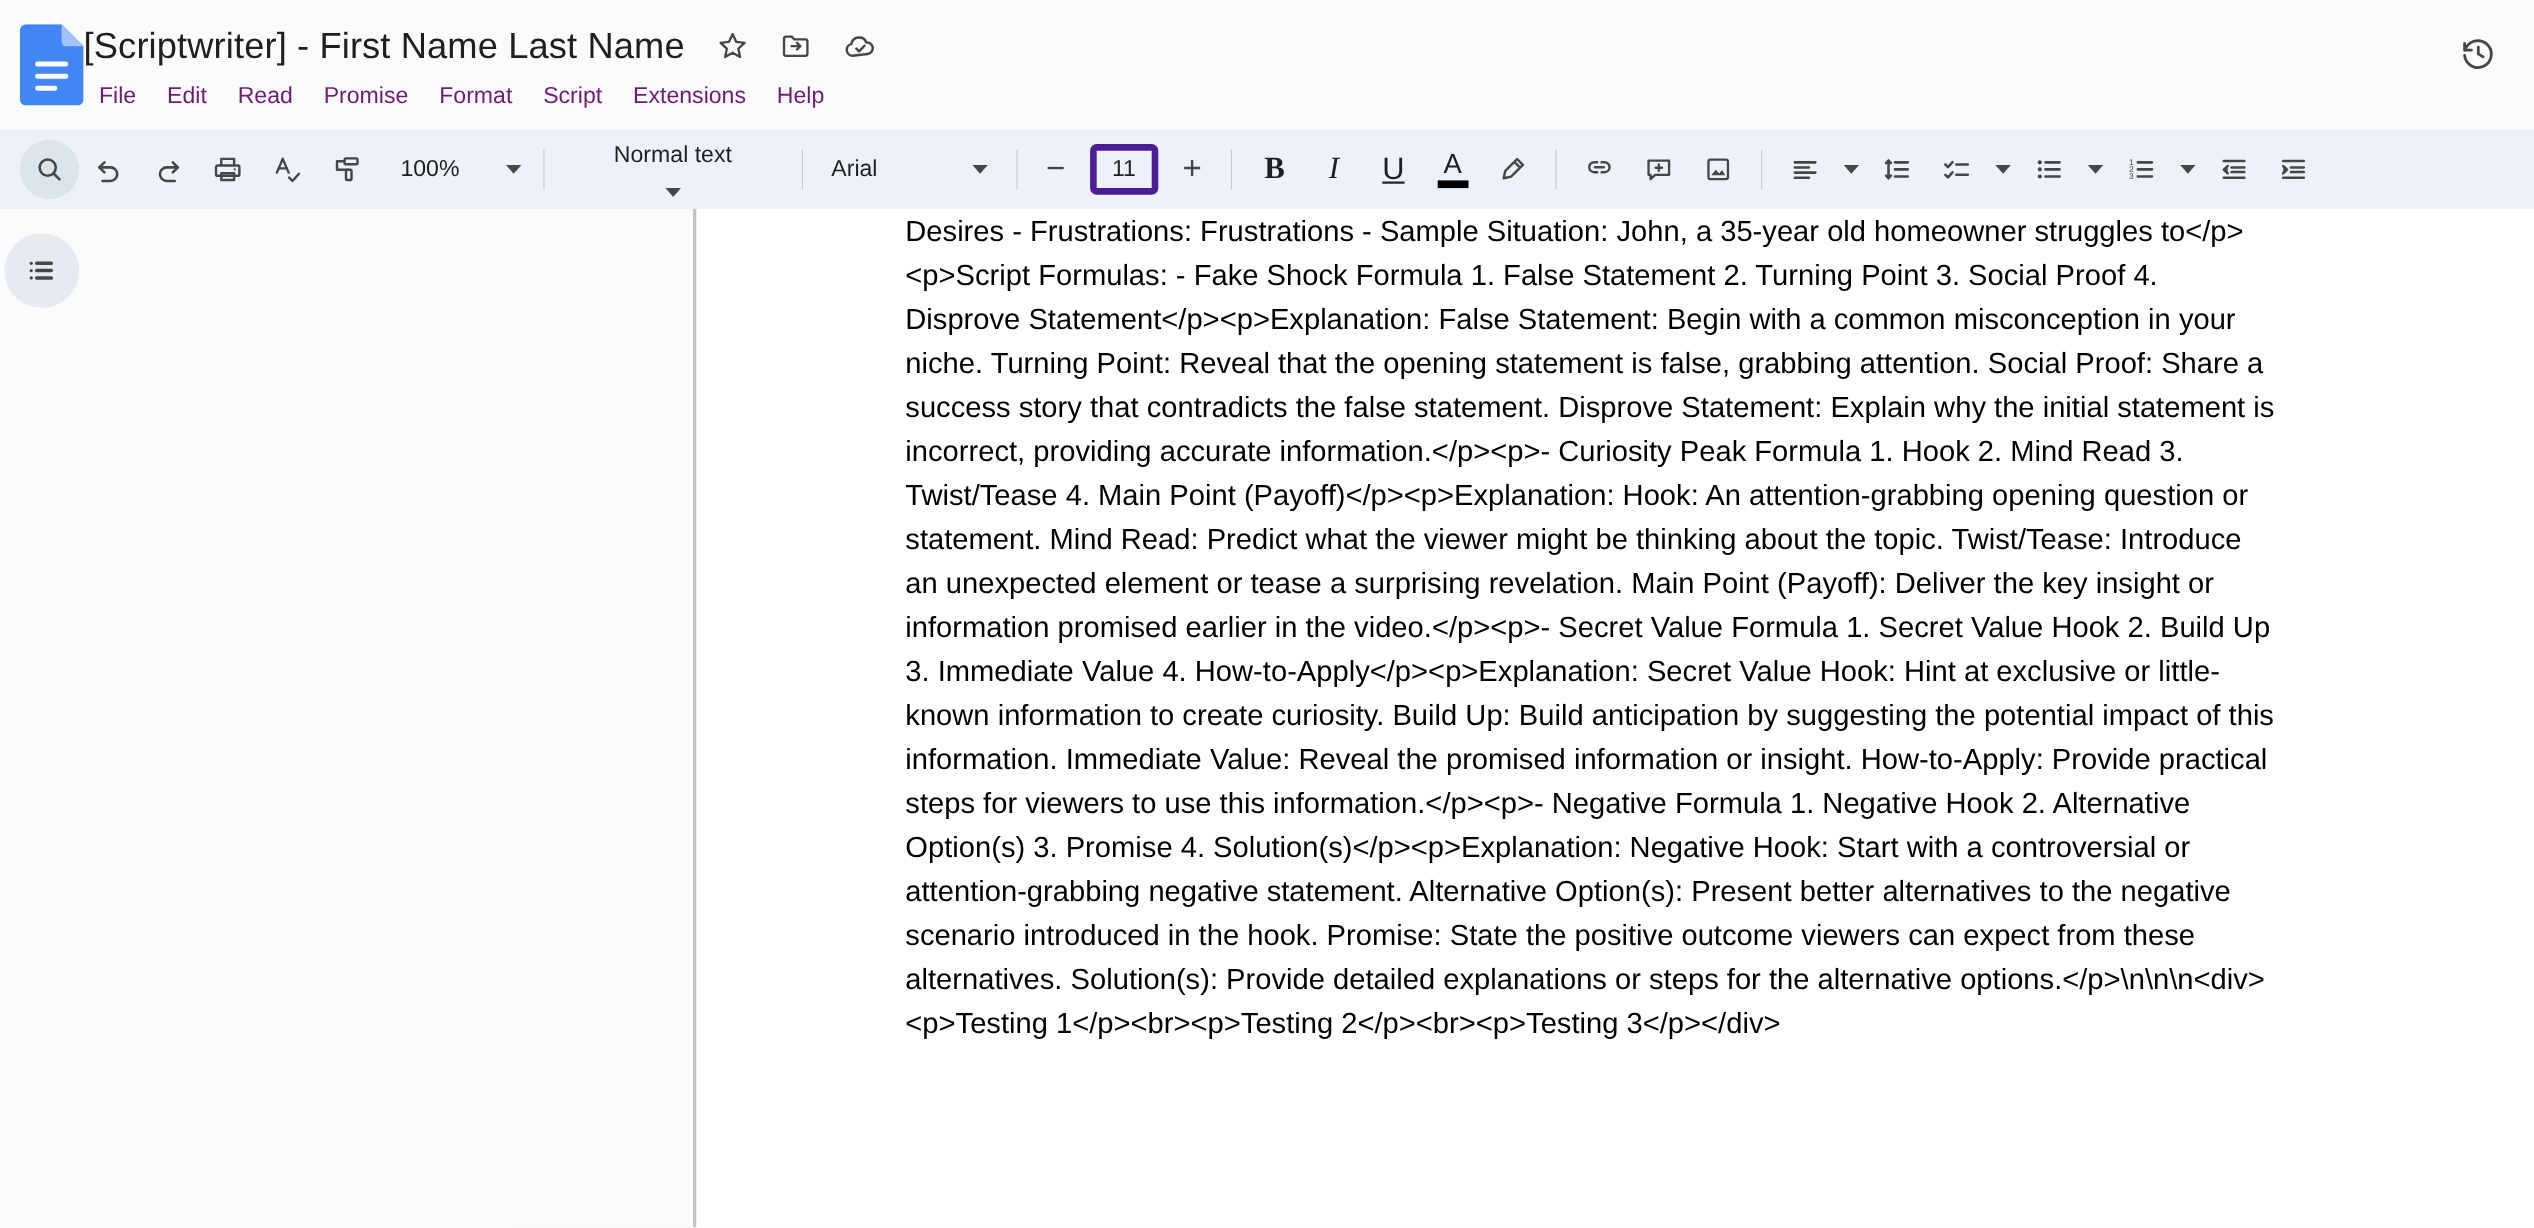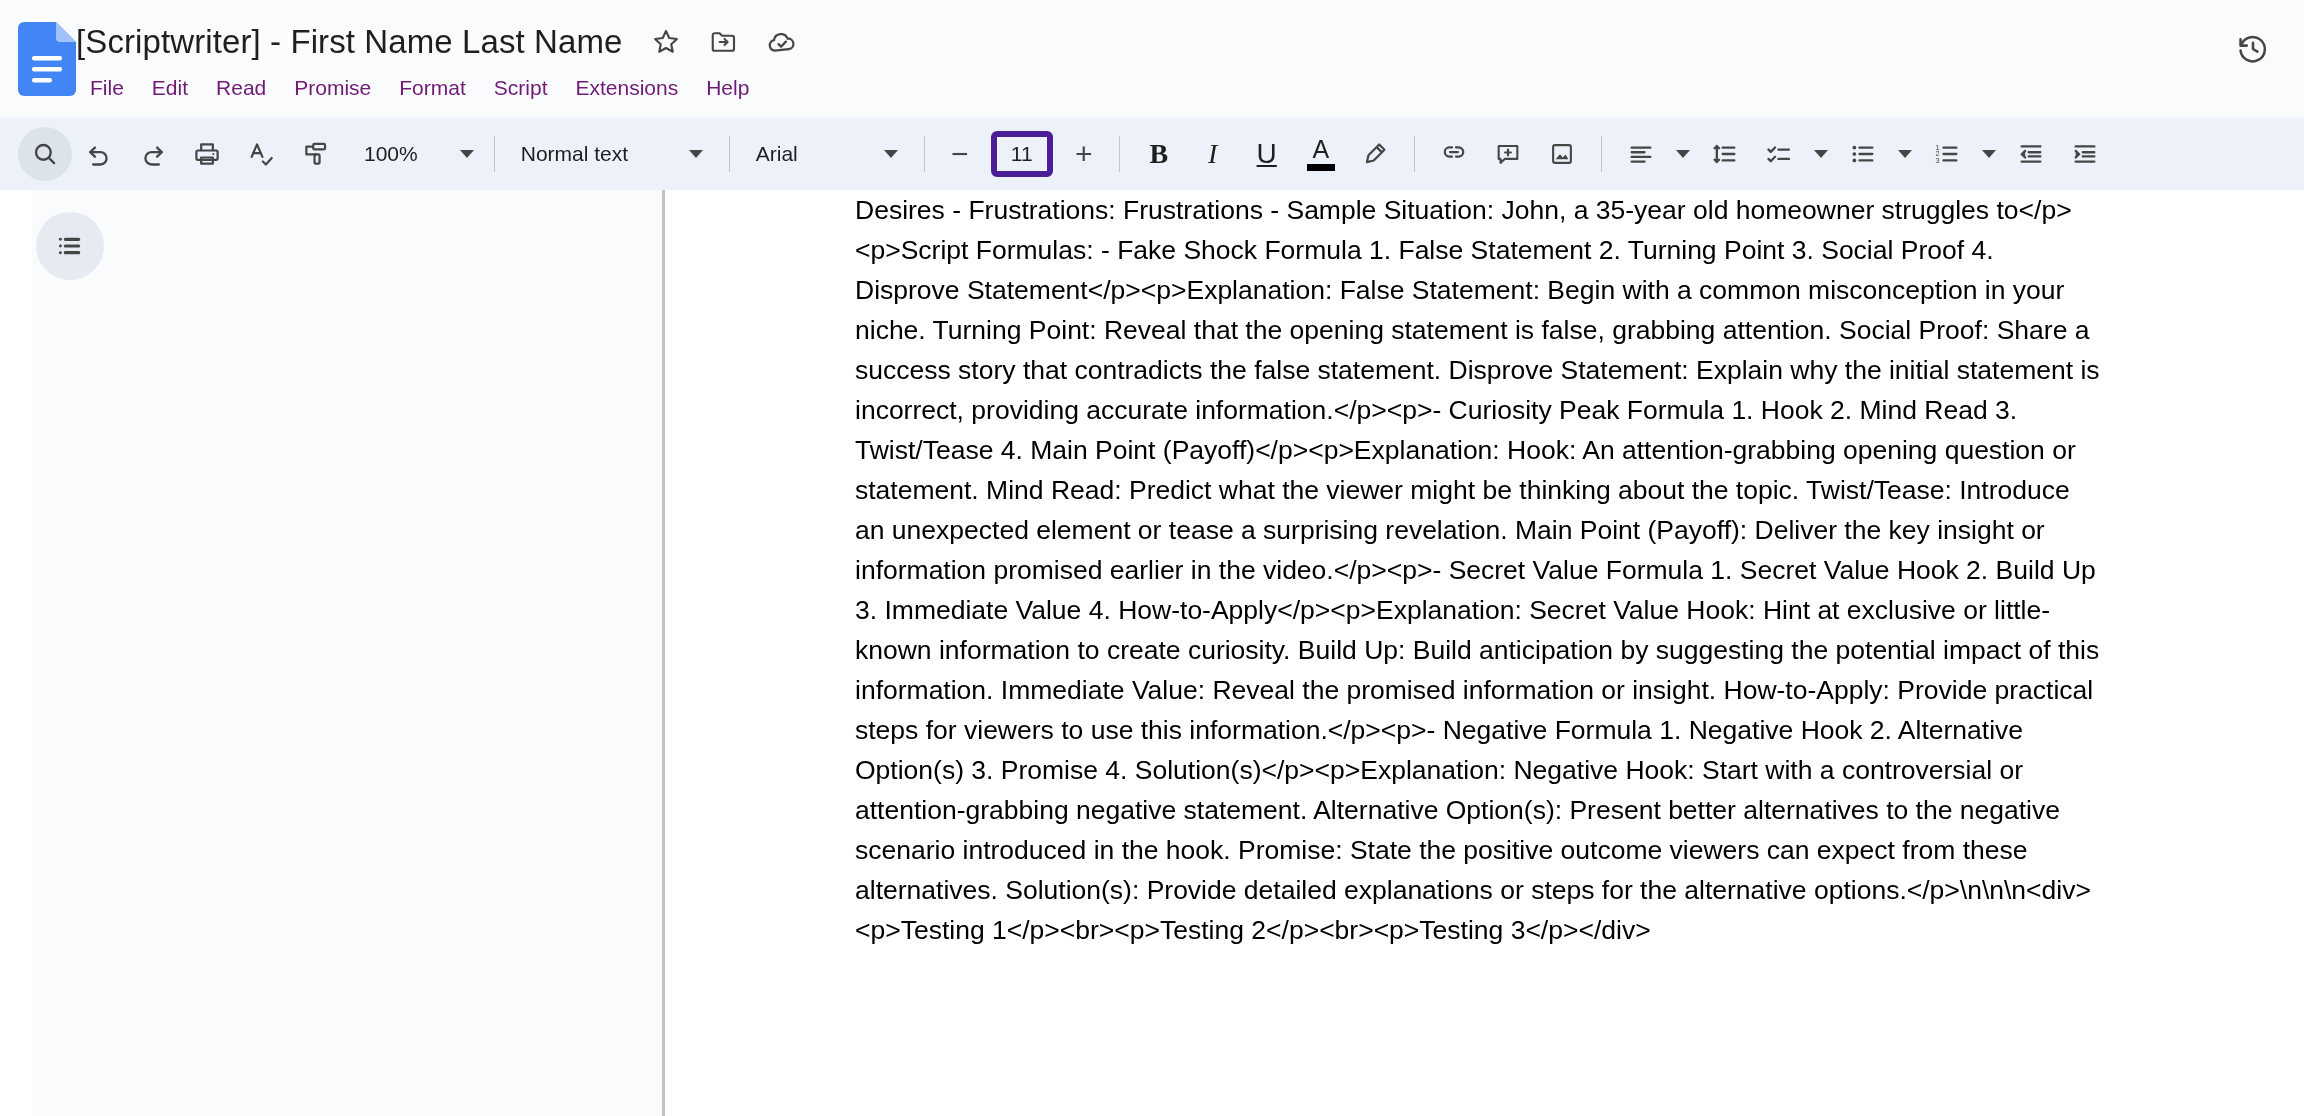--- a/index.html
+++ b/index.html
@@ -108,21 +108,21 @@
     gap: 24px;
   }
   .tb-zoom .caret { margin-left: 18px; }
   .tb-select {
     display: inline-flex; align-items: center; justify-content: space-between;
     height: 50px; border-radius: 6px; cursor: pointer;
     color: #1f1f1f; font-size: 21px;
     padding: 0 14px;
     flex: 0 0 auto;
   }
-  .tb-select.style-sel { width: 210px; }
+  .tb-select.style-sel { width: 210px; flex-direction: column; }
   .tb-select.font-sel  { width: 170px; }
   .caret {
     width: 0; height: 0;
     border-left: 7px solid transparent;
     border-right: 7px solid transparent;
     border-top: 8px solid #444746;
     display: inline-block;
   }
   .fontsize-group { display: inline-flex; align-items: center; flex: 0 0 auto; }
   .fs-btn {
@@ -145,21 +145,20 @@
     display: inline-flex; align-items: center; justify-content: center;
     cursor: pointer; flex: 0 0 auto;
   }
 
   
   .workspace {
     position: relative;
     height: calc(1116px - 118px - 72px);
     background: #f9fbfd;
     display: flex;
-    margin-left: 32px;
   }
   .left-rail {
     width: 630px;
     flex: 0 0 630px;
     padding-top: 22px;
     background: #f9fbfd;
   }
   .outline-btn {
     width: 68px; height: 68px;
     margin-left: 4px;

